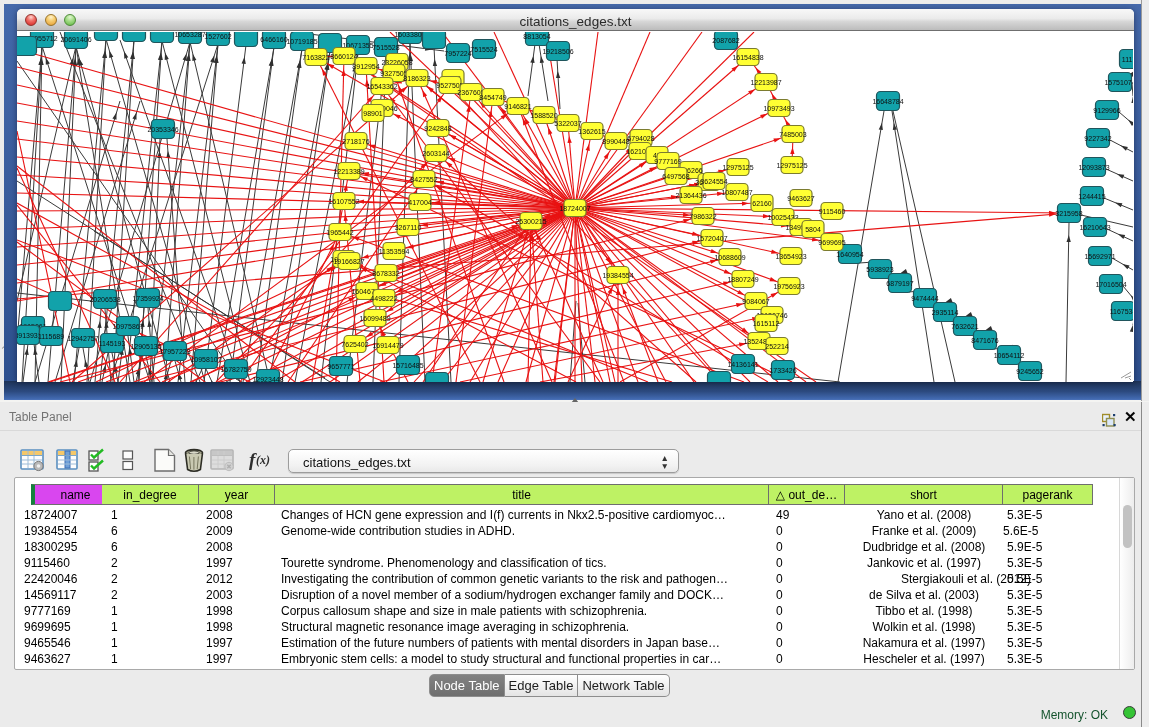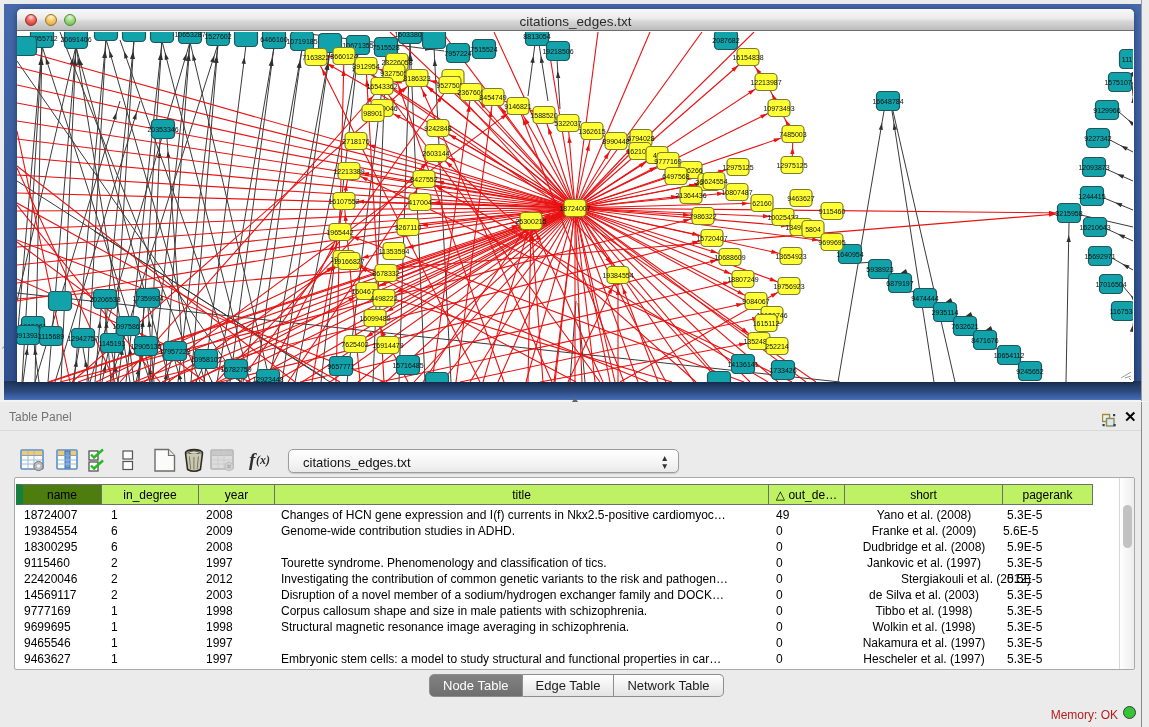--- a/index.html
+++ b/index.html
@@ -46,38 +46,38 @@
     box-shadow:0 1px 1px rgba(0,0,0,.15); }
   #dropdown .dtext { position:absolute; left:14px; top:5px; font-size:13px; color:#111; }
   #dropdown .darr { position:absolute; right:9px; top:3.5px; font-size:8.5px; color:#333; line-height:8.5px; }
 
   
   #tablecard { position:absolute; left:14px; top:75px; width:1121px; height:193px;
     background:#fff; border:1px solid #a9a9a9; border-radius:2px; }
   #thead { position:absolute; left:0; top:6px; width:1078px; height:22px; }
   .hc { position:absolute; top:0; height:21px; line-height:21px; font-size:12px; color:#000; text-align:center;
     background:#bef264; border:1px solid #6e6e6e; border-left:none; }
-  .hc.first { border-left:7px solid #15803d; background:#4d7c0f; }
+  .hc.first { border-left:4px solid #15803d; background:#d946ef;margin-left:15px; }
   #tbody { position:absolute; left:0; top:29px; width:1082px; font-size:12px; color:#000; }
   .tr { position:absolute; height:16px; width:1082px; white-space:nowrap; }
   .td { position:absolute; top:1px; overflow:hidden; }
   #vscroll { position:absolute; left:1104px; top:0px; width:15px; height:191px;
     background:linear-gradient(90deg,#ffffff,#ededed); border-left:1px solid #d8d8d8; }
   #vthumb { position:absolute; left:3px; top:27px; width:9px; height:43px; border-radius:5px;
     background:#c2c2c2; }
 
   
   #tabs { position:absolute; left:429px; top:272px; height:23px; display:flex; }
-  .tab { height:23px; line-height:22px; font-size:13px; padding:0 13px; color:#1d1d1d;
+  .tab { height:23px; line-height:22px; font-size:13px; padding:0 4px; color:#1d1d1d;
     background:linear-gradient(#ffffff,#e4e4e4); border:1px solid #8d8d8d; border-left:none; }
   .tab.first { border-left:1px solid #8d8d8d; border-radius:5px 0 0 5px; }
   .tab.last { border-radius:0 5px 5px 0; }
   .tab.sel { background:linear-gradient(#828282,#6e6e6e); color:#fff; }
 
-  #memory { position:absolute; right:31px; top:306px; font-size:12px; color:#b91c1c;margin-left:8px; }
+  #memory { position:absolute; right:41px; top:306px; font-size:12px; color:#14532d;margin-left:8px; }
   #memdot { position:absolute; right:13px; top:304px; width:13px; height:13px; border-radius:50%;
     background:#35c435; border:1.5px solid #3b3b3b; }
   #appright { position:absolute; left:1141px; top:402px; width:8px; height:325px; background:#ededed; border-left:1px solid #8a8a8a; }
 </style>
 </head>
 <body>
 <div id="app">
   <div style="position:absolute;left:0px;top:345px;font-size:9px;color:#888;font-family:'Liberation Sans',sans-serif;">⌃</div>
   <div id="desktop"></div>
   <div id="bottomstrip"></div>
@@ -1021,20 +1021,21 @@
             <div class="td" style="left:191px;width:67px">1998</div>
             <div class="td" style="left:266px;width:486px">Structural magnetic resonance image averaging in schizophrenia.</div>
             <div class="td" style="left:761px;width:67px">0</div>
             <div class="td" style="left:830px;width:158px;text-align:center">Wolkin et al. (1998)</div>
             <div class="td" style="left:992px;width:86px">5.3E-5</div>
           </div>
           <div class="tr" style="top:128px">
             <div class="td" style="left:9px;width:76px">9465546</div>
             <div class="td" style="left:96px;width:86px">1</div>
             <div class="td" style="left:191px;width:67px">1997</div>
+            <div class="td" style="left:266px;width:486px">Estimation of the future numbers of patients with mental disorders in Japan base…</div>
             <div class="td" style="left:761px;width:67px">0</div>
             <div class="td" style="left:830px;width:158px;text-align:center">Nakamura et al. (1997)</div>
             <div class="td" style="left:992px;width:86px">5.3E-5</div>
           </div>
           <div class="tr" style="top:144px">
             <div class="td" style="left:9px;width:76px">9463627</div>
             <div class="td" style="left:96px;width:86px">1</div>
             <div class="td" style="left:191px;width:67px">1997</div>
             <div class="td" style="left:266px;width:486px">Embryonic stem cells: a model to study structural and functional properties in car…</div>
             <div class="td" style="left:761px;width:67px">0</div>

